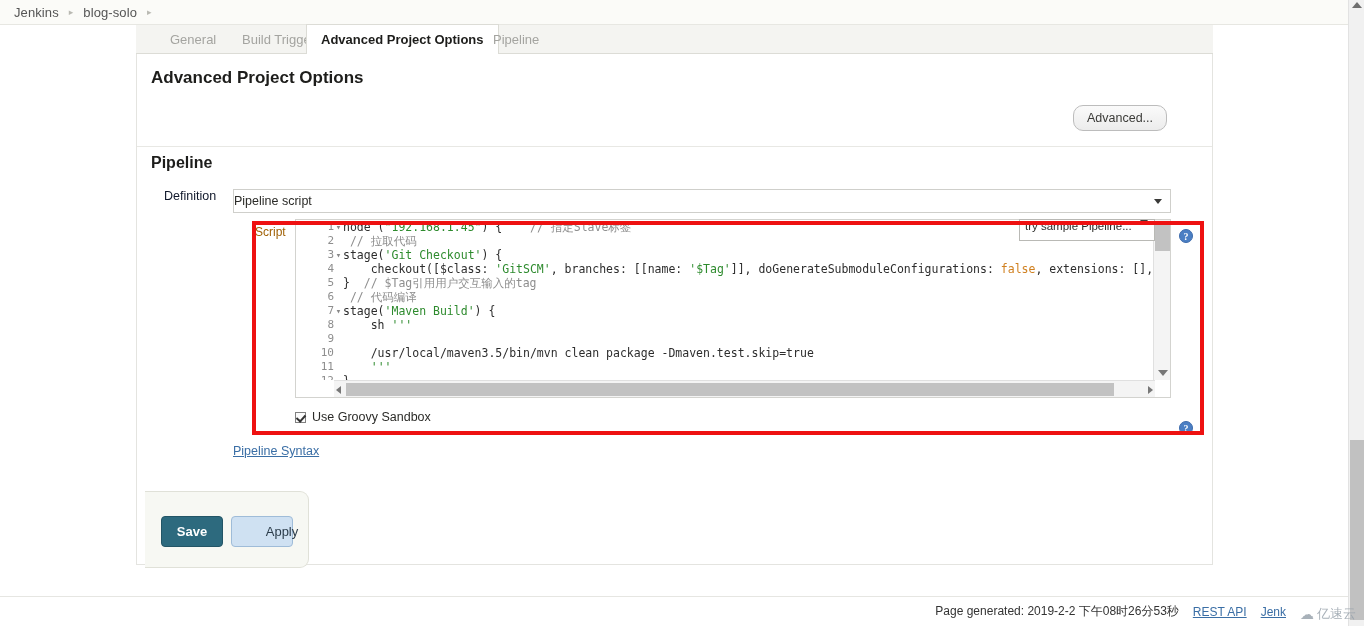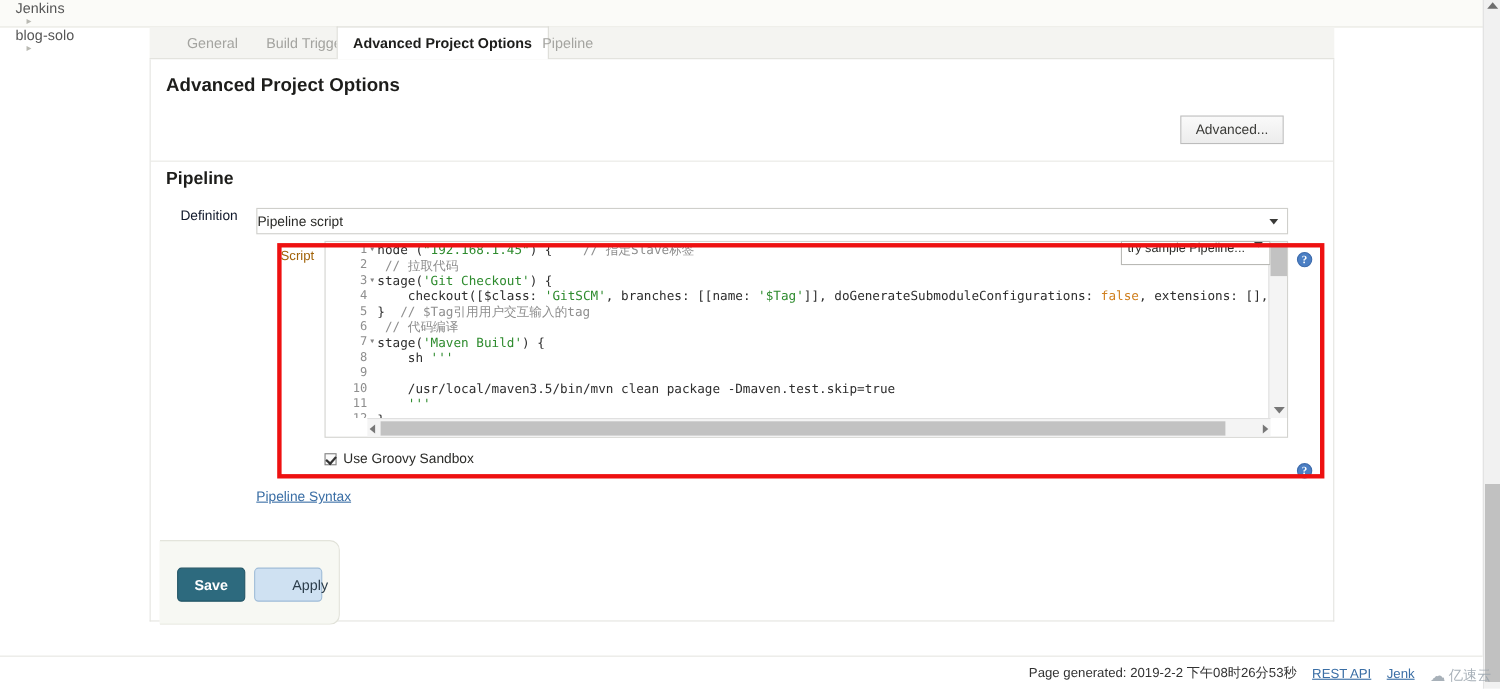--- a/index.html
+++ b/index.html
@@ -10,23 +10,22 @@
     background: #ffffff;
     font-family: "Liberation Sans", sans-serif;
   }
 
   
   #breadcrumb-bar {
     position: absolute; left: 0; top: 0;
     width: 1364px; height: 25px;
     background: #fbfbf8;
     border-bottom: 1px solid #e7e7e2;
-    display: flex; align-items: flex-start;
+    display: flex; align-items: center;
     padding-left: 14px;
-    flex-direction: column;
   }
   .crumb {
     font-size: 13px; color: #555;
     letter-spacing: .1px;
   }
   .crumb-sep {
     color: #b9b9b2; font-size: 9px;
     margin: 0 10px; line-height: 1;
   }
 
@@ -84,21 +83,21 @@
   #section-title {
     position: absolute; left: 14px; top: 14px;
     font-size: 17px; font-weight: bold; color: #1d1d1b;
   }
   #advanced-button {
     position: absolute; right: 45px; top: 51px;
     padding: 5px 13px;
     font-size: 12.5px; color: #3b3b38;
     background: linear-gradient(#fafafa,#ececec);
     border: 1px solid #bcbcbc;
-    border-radius: 0;
+    border-radius: 10px;
   }
   #pipeline-divider {
     position: absolute; left: 0; top: 92px;
     width: 1075px; height: 1px; background: #e8e8e4;
   }
   #pipeline-title {
     position: absolute; left: 14px; top: 100px;
     font-size: 16px; font-weight: bold; color: #1d1d1b;
   }
 

